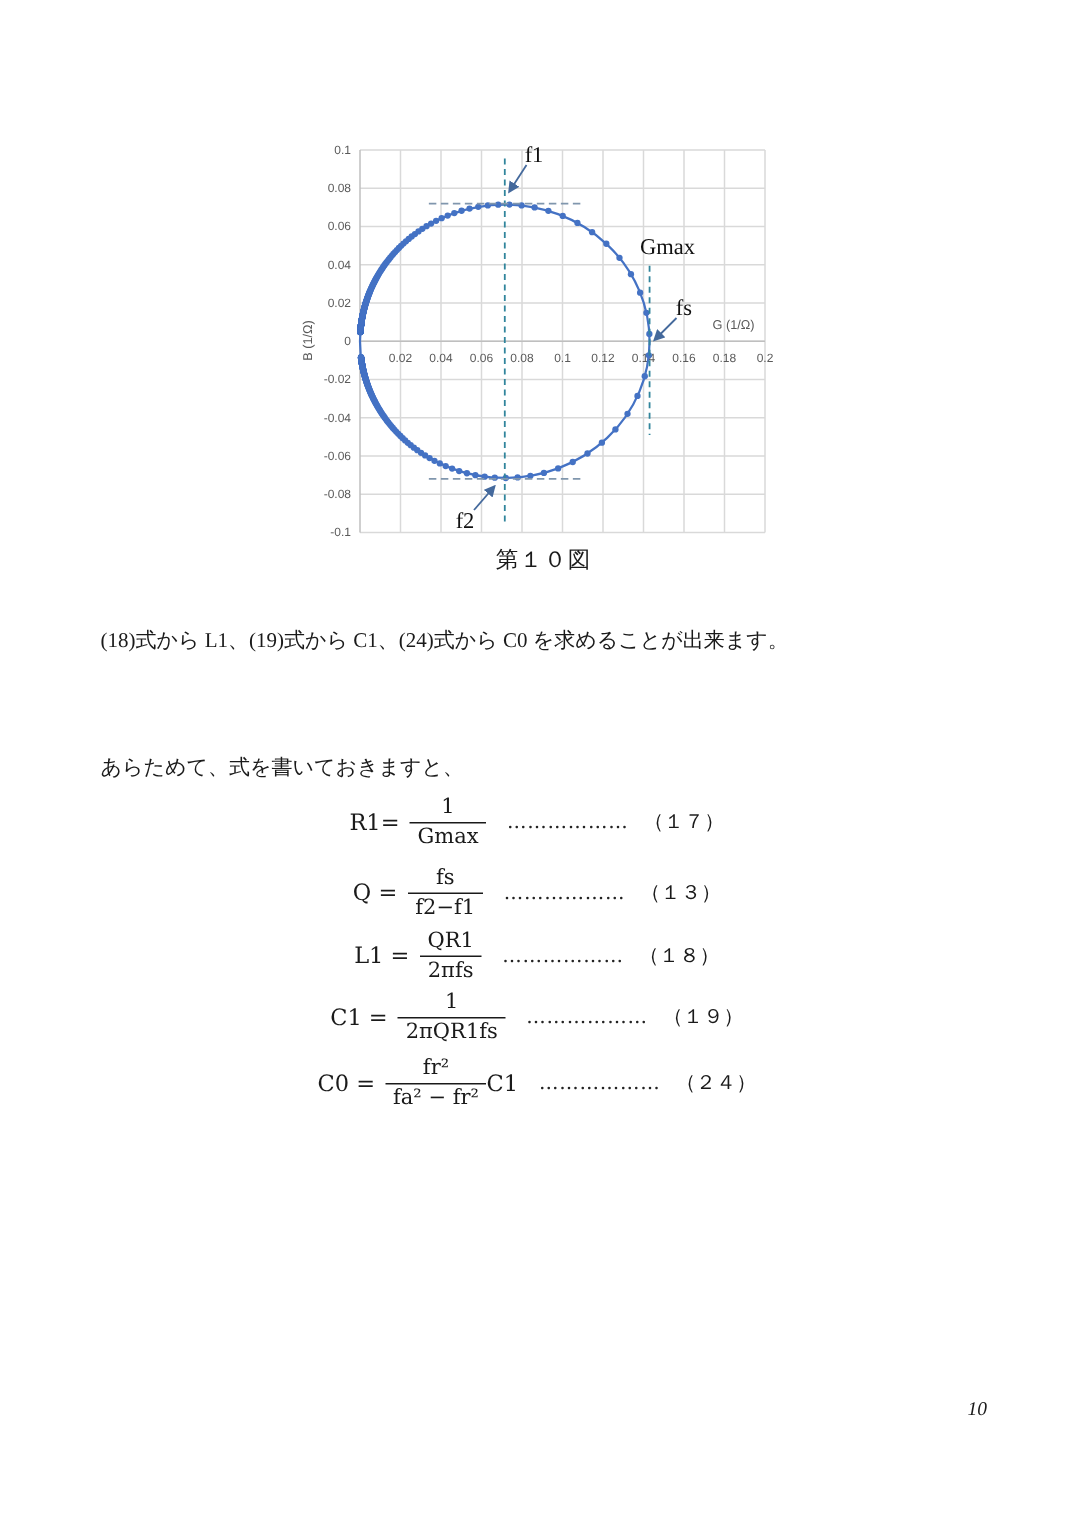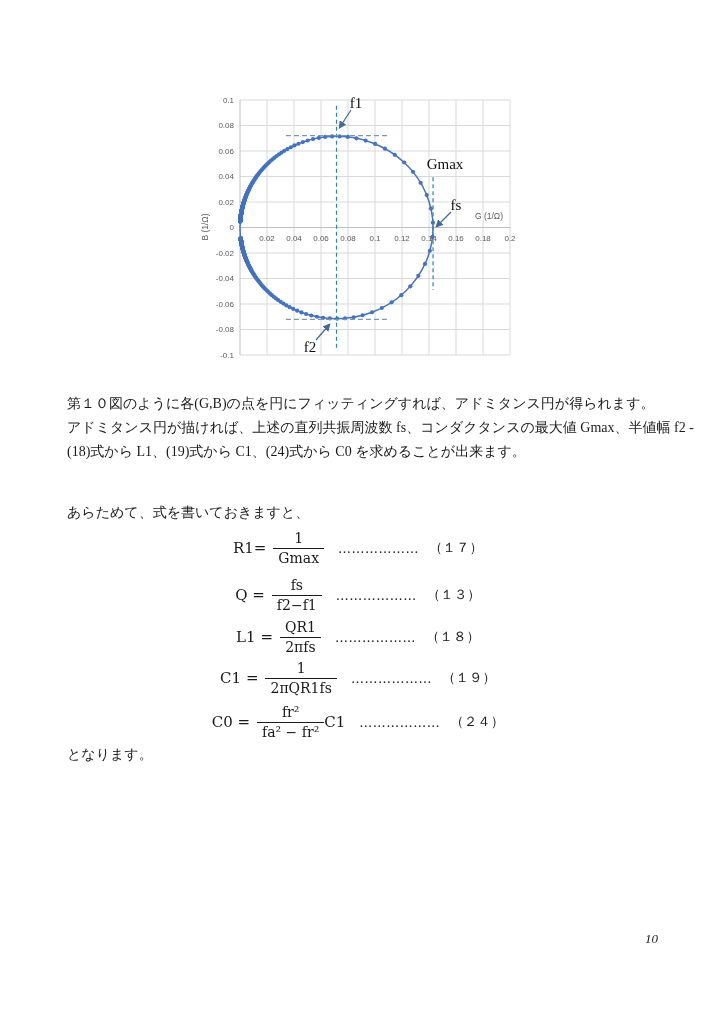--- a/index.html
+++ b/index.html
@@ -717,27 +717,24 @@
       <text class="ann" x="445" y="169" text-anchor="middle">Gmax</text>
       <text class="ann" x="456" y="210" text-anchor="middle">fs</text>
       <text class="ann" x="310" y="352" text-anchor="middle">f2</text>
 
       <line class="arrow" x1="351" y1="110" x2="340" y2="127" marker-end="url(#ah)"></line>
       <line class="arrow" x1="451" y1="212" x2="437" y2="226" marker-end="url(#ah)"></line>
       <line class="arrow" x1="316" y1="340" x2="329" y2="325" marker-end="url(#ah)"></line>
     </g>
   </svg>
 
-
-  <p class="para" style="top:392px">
-    <span class="line">第１０図のように各(G,B)の点を円にフィッティングすれば、アドミタンス円が得られます。</span>
-  </p>
+  <div class="caption">第１０図</div>
+
 
   <div class="para" style="top:416px">
-    <div class="line">アドミタンス円が描ければ、上述の直列共振周波数 fs、コンダクタンスの最大値 Gmax、半値幅 f2 -</div>
     <div class="line">(18)式から L1、(19)式から C1、(24)式から C0 を求めることが出来ます。</div>
   </div>
 
   <p class="para" style="top:501px">
     <span class="line">あらためて、式を書いておきますと、</span>
   </p>
 
   <div class="eq-row" style="top:526px">
     <span class="eq-lhs">R1=</span>
     <span class="frac">
@@ -786,18 +783,15 @@
     <span class="eq-lhs">C0 =</span>
     <span class="frac">
       <span class="frac-num">fr²</span>
       <span class="frac-den">fa² − fr²</span>
     </span>
     <span class="eq-suffix">C1</span>
     <span class="eq-dots">………………</span>
     <span class="eq-num-label">（２４）</span>
   </div>
 
-  <p class="para" style="top:743px">
-    <span class="line">となります。</span>
-  </p>
 
   <div class="page-number">10</div>
 </div>
 
 </body></html>

